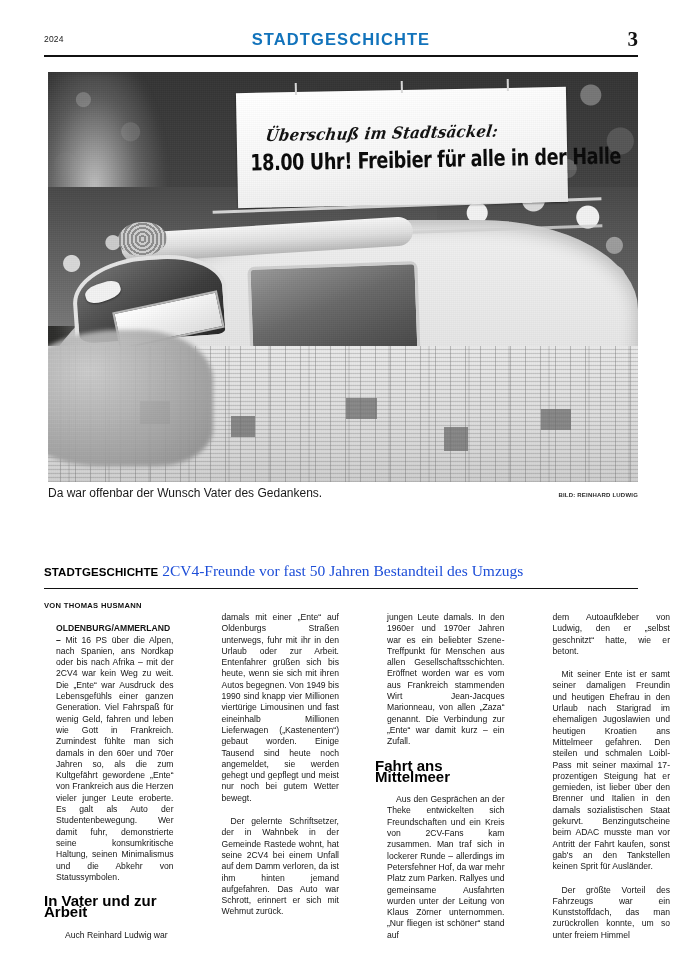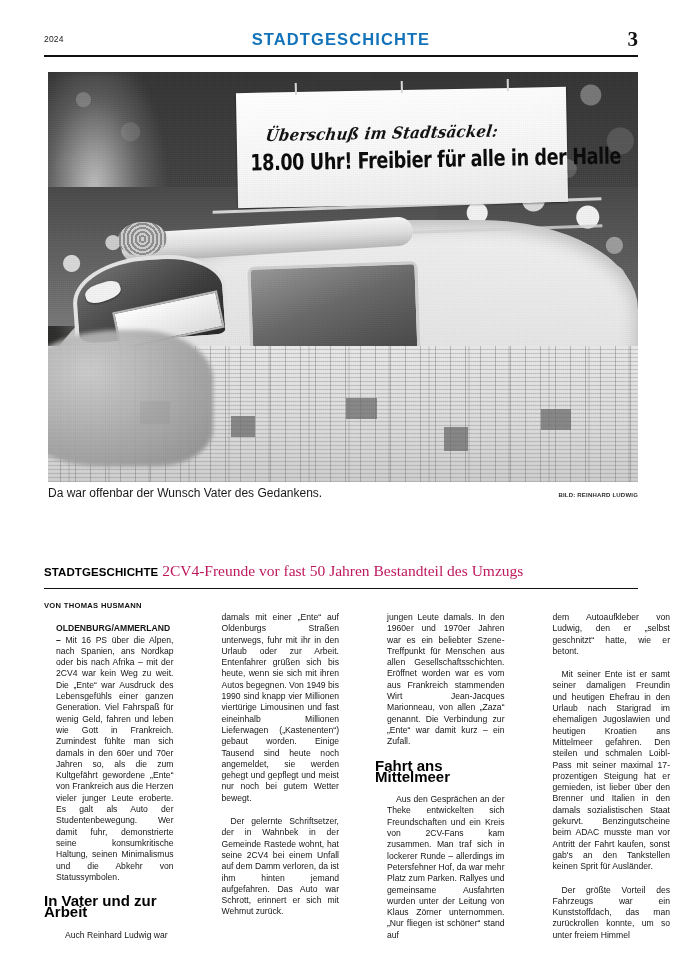--- a/index.html
+++ b/index.html
@@ -219,21 +219,21 @@
   }
   .subhead{
     position:absolute;left:44px;top:562px;width:600px;
     font-size:15px;color:#111;
   }
   .subhead .kicker{
     font-family:"Liberation Sans", sans-serif;
     font-weight:bold;font-size:11.5px;letter-spacing:.1px;color:#000;
   }
   .subhead .dek{
-    font-family:"Liberation Serif", serif;font-size:15.5px;color:#be185d;
+    font-family:"Liberation Serif", serif;font-size:15.5px;color:#1d4ed8;
   }
   .head-rule{
     position:absolute;left:44px;top:588px;width:594px;height:1px;background:#111;
   }
 
   
   .cols{
     position:absolute;left:44px;top:600px;width:596px;height:352px;
     display:flex;gap:24px;
   }

